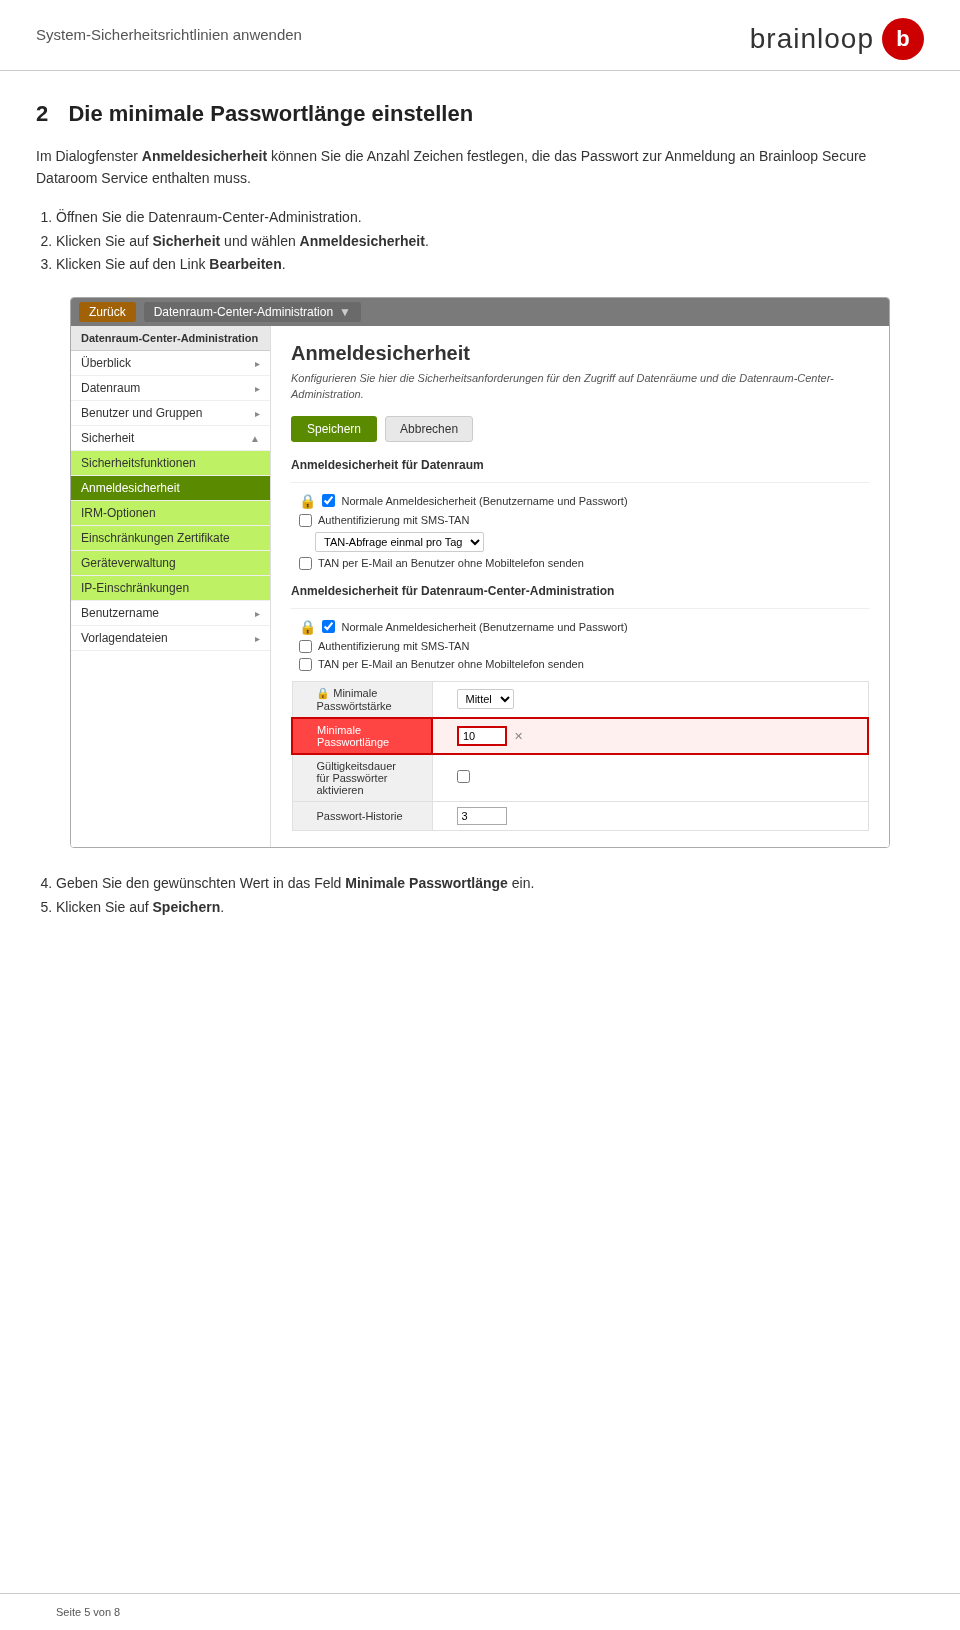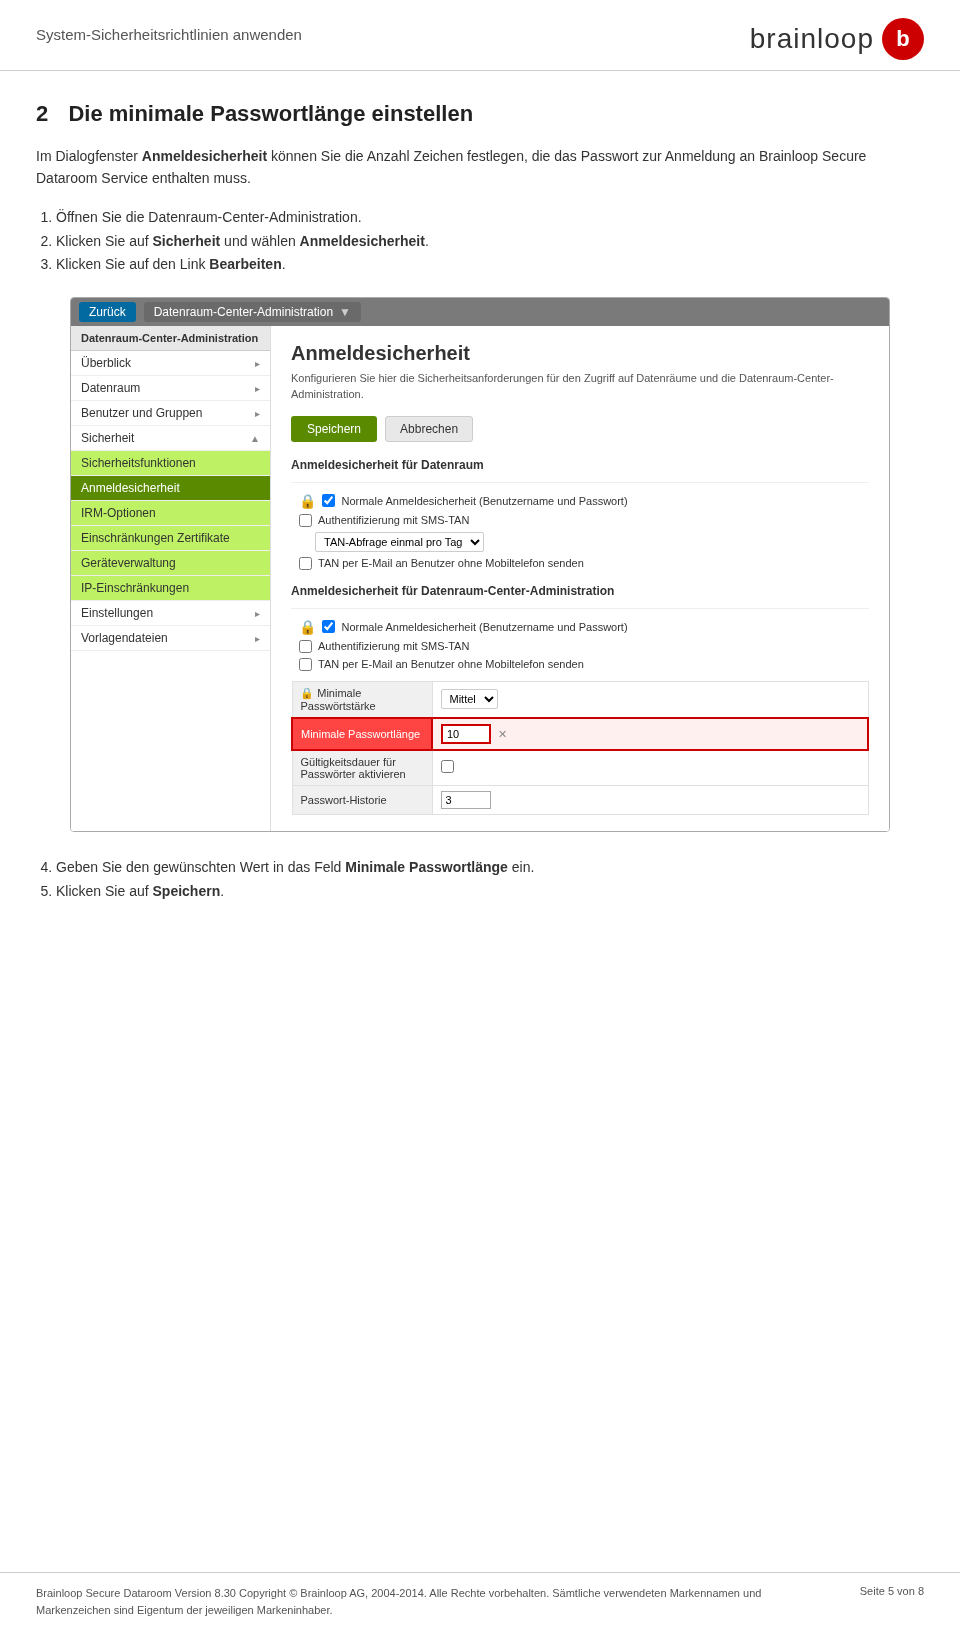--- a/index.html
+++ b/index.html
@@ -102,21 +102,21 @@
     }
 
     .mockup-toolbar {
       background: #7a7a7a;
       display: flex;
       align-items: center;
       padding: 4px 8px;
       gap: 8px;
     }
     .toolbar-back-btn {
-      background: #0369a1;
+      background: #a16207;
       color: #fff;
       border: none;
       border-radius: 3px;
       padding: 3px 10px;
       font-size: 12px;
       cursor: pointer;
     }
     .toolbar-breadcrumb {
       background: #6a6a6a;
       color: #fff;
@@ -188,20 +188,21 @@
       font-size: 20px;
       font-weight: bold;
       color: #333;
       margin-bottom: 6px;
     }
     .panel-desc {
       font-size: 11px;
       color: #555;
       margin-bottom: 14px;
       line-height: 1.4;
+      font-style: italic;
     }
 
     .panel-buttons {
       display: flex;
       gap: 8px;
       margin-bottom: 16px;
     }
     .btn-save {
       background: #5a8a00;
       color: white;
@@ -258,21 +259,21 @@
       border-radius: 2px;
       background: #fff;
     }
 
     .form-table {
       margin-top: 10px;
       border-collapse: collapse;
       width: 100%;
     }
     .form-table td {
-      padding: 5px 8px;
+      padding: 5px 24px;
       font-size: 11px;
       vertical-align: middle;
       border: 1px solid #e0e0e0;
     }
     .form-table .label-cell {
       background: #f0f0f0;
       font-weight: normal;
       color: #333;
       width: 140px;
     }
@@ -420,21 +421,21 @@
         </div>
         <div class="sidebar-item sidebar-subsection">
           <span>Geräteverwaltung</span>
           <span class="arrow"></span>
         </div>
         <div class="sidebar-item sidebar-subsection">
           <span>IP-Einschränkungen</span>
           <span class="arrow"></span>
         </div>
         <div class="sidebar-item">
-          <span>Einstellungen</span>
+          <span>Benutzername</span>
           <span class="arrow">▸</span>
         </div>
         <div class="sidebar-item">
           <span>Vorlagendateien</span>
           <span class="arrow">▸</span>
         </div>
       </div>
 
       <div class="mockup-main">
         <div class="panel-title">Anmeldesicherheit</div>
@@ -528,15 +529,14 @@
       Geben Sie den gewünschten Wert in das Feld <strong>Minimale Passwortlänge</strong> ein.
     </li>
     <li>
       Klicken Sie auf <strong>Speichern</strong>.
     </li>
   </ol>
 
 </div>
 
 <div class="page-footer">
-  <div class="footer-left">Brainloop Secure Dataroom Version 8.30 Copyright © Brainloop AG, 2004-2014. Alle Rechte vorbehalten. Sämtliche verwendeten Markennamen und Markenzeichen sind Eigentum der jeweiligen Markeninhaber.</div>
   <div class="footer-right">Seite 5 von 8</div>
 </div>
 
 </body></html>

